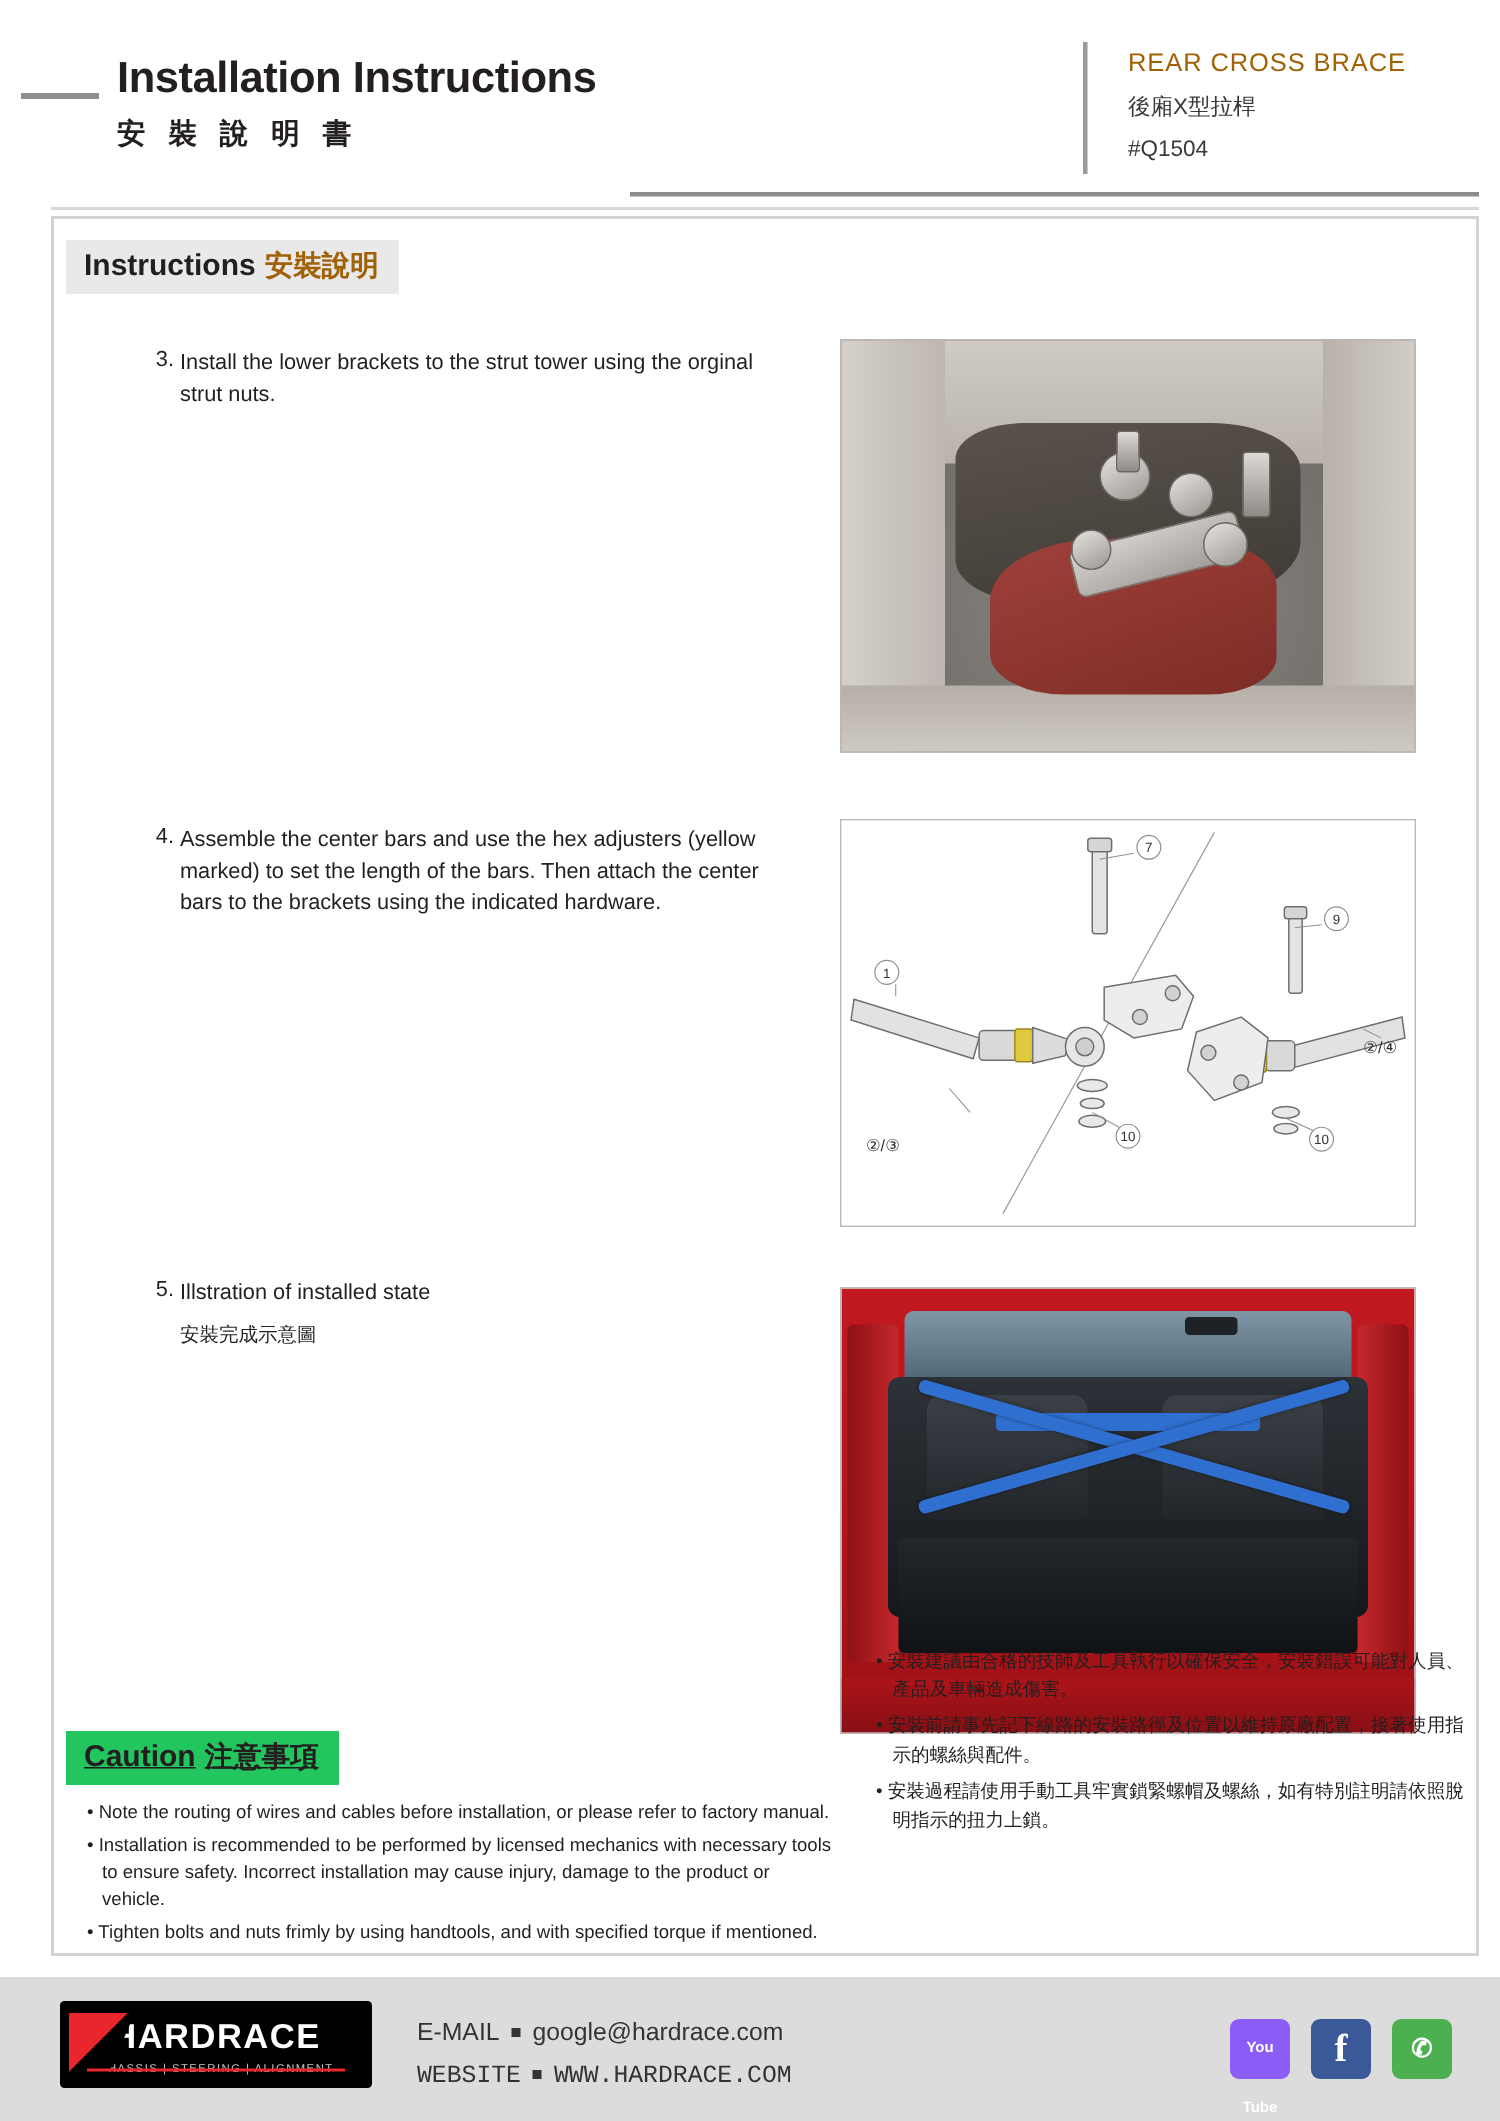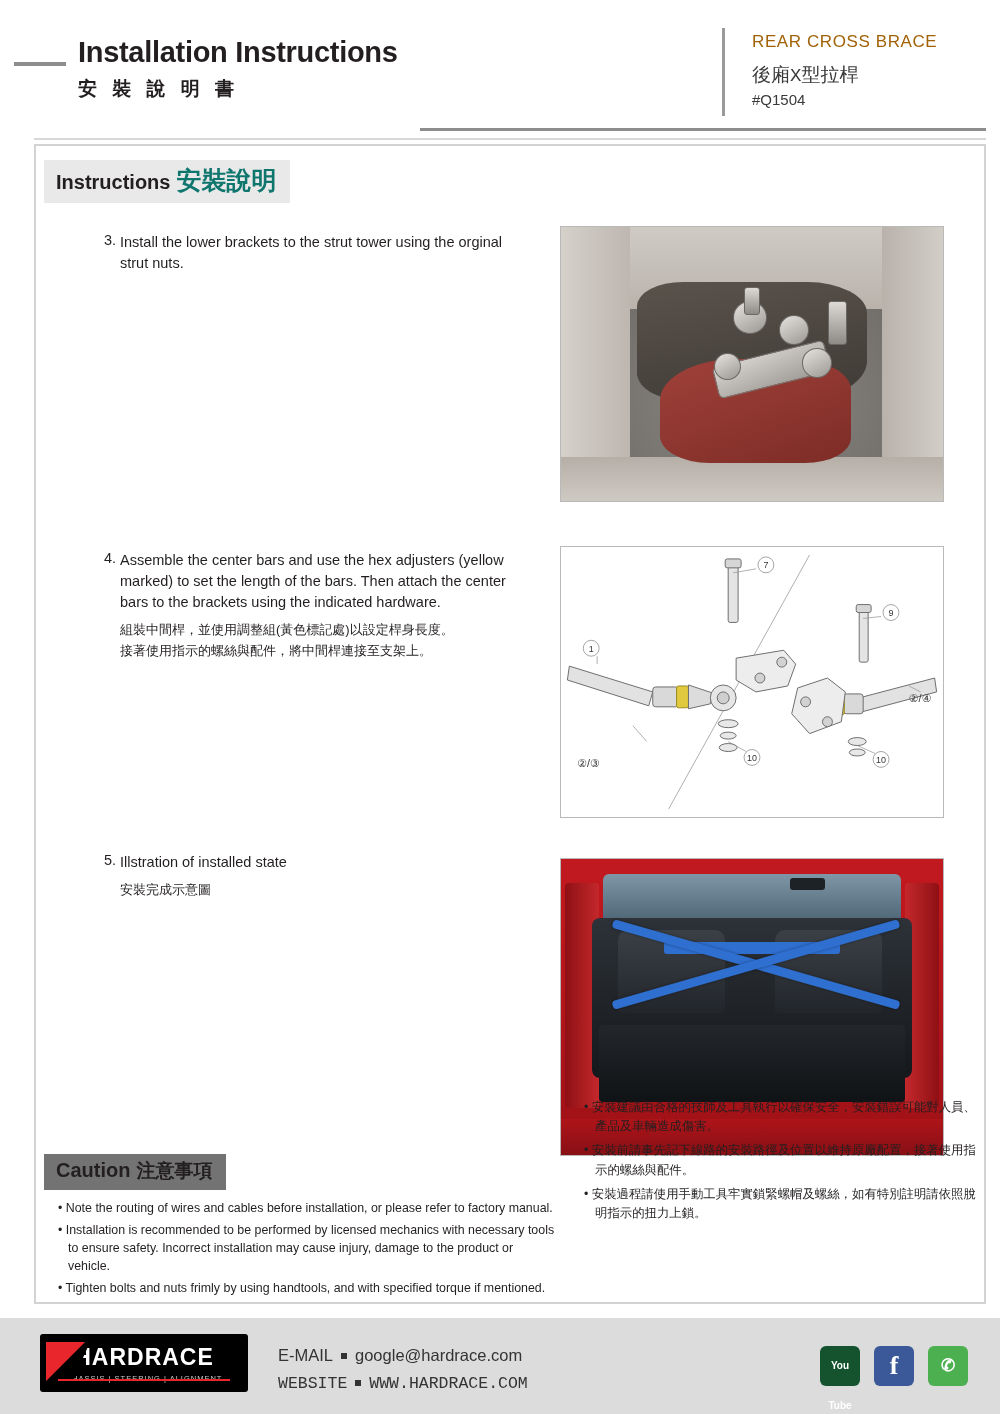--- a/index.html
+++ b/index.html
@@ -26,21 +26,21 @@
     position:absolute; left:78px; top:76px;
     font-size:19px; font-weight:bold; letter-spacing:5px; color:#231f20;
   }
   .hdr-divider {
     position:absolute; left:722px; top:28px; width:3px; height:88px; background:#9a9a9a;
   }
   .hdr-prod-en {
     position:absolute; left:752px; top:32px; font-size:17px; letter-spacing:0.6px; color:#a16207;
   }
   .hdr-prod-cn {
-    position:absolute; left:752px; top:62px; font-size:19px; color:#3a3a3a;font-family:Liberation Mono, monospace;
+    position:absolute; left:752px; top:62px; font-size:15px; color:#3a3a3a;
   }
   .hdr-prod-sku {
     position:absolute; left:752px; top:91px; font-size:15px; color:#3a3a3a;
   }
   .hdr-bottom-line {
     position:absolute; left:420px; top:128px; width:566px; height:3px; background:#8d8d8d;
   }
   .hdr-bottom-line2 {
     position:absolute; left:34px; top:138px; width:952px; height:2px; background:#d8d8d8;
   }
@@ -48,21 +48,21 @@
   
   .panel {
     position:absolute; left:34px; top:144px; width:952px; height:1160px;
     border:2px solid #d3d3d3; background:#fff;
   }
   .section-title-box {
     position:absolute; left:8px; top:14px;
     background:#e9e9e9; padding:4px 14px 6px 12px;
   }
   .section-title-box .en { font-size:20px; font-weight:bold; color:#231f20; }
-  .section-title-box .cn { font-size:25px; font-weight:bold; color:#0f766e; margin-left:6px; }
+  .section-title-box .cn { font-size:19px; font-weight:bold; color:#a16207; margin-left:6px; }
 
   
   .step { position:absolute; }
   .step-num {
     position:absolute; left:0; top:0; width:22px; text-align:right;
     font-size:14.5px; color:#231f20;
   }
   .step-body { position:absolute; left:26px; top:0; }
   .step-en { font-size:14.5px; line-height:1.45; color:#231f20; }
   .step-cn { font-size:13px; line-height:1.6; color:#231f20; margin-top:7px; }
@@ -131,21 +131,21 @@
     background:linear-gradient(90deg,#8e1014,#c4282c); border-radius:4px; }
   .p3-pillar-r { position:absolute; right:1%; top:8%; width:9%; height:76%;
     background:linear-gradient(270deg,#8e1014,#c4282c); border-radius:4px; }
   .p3-bumper { position:absolute; left:0; bottom:0; width:100%; height:12%;
     background:linear-gradient(180deg,#ae1419,#871015); }
   .p3-mirror { position:absolute; left:60%; top:6.5%; width:9%; height:4%;
     background:#1d2227; border-radius:3px; }
 
   
   .caution-title-box {
-    position:absolute; left:8px; top:1008px; background:#737373; padding:4px 14px 6px 12px;
+    position:absolute; left:8px; top:1008px; background:#22c55e; padding:4px 14px 6px 12px;text-decoration:underline;
   }
   .caution-title-box .en { font-size:20px; font-weight:bold; }
   .caution-title-box .cn { font-size:19px; font-weight:bold; margin-left:6px; }
 
   .caution-left { position:absolute; left:22px; top:1054px; width:500px; }
   .caution-right { position:absolute; left:548px; top:952px; width:400px; }
   .c-item { font-size:12.4px; line-height:1.45; color:#231f20; margin-bottom:4px;
     padding-left:10px; text-indent:-10px; }
   .c-item-cn { font-size:12.4px; line-height:1.55; color:#231f20; margin-bottom:5px;
     padding-left:11px; text-indent:-11px; }
@@ -164,21 +164,21 @@
   .logo-text { color:#fff; font-size:23px; font-weight:bold; letter-spacing:1px;
     font-family:"Liberation Sans", sans-serif; }
   .logo-sub { color:#c9c9c9; font-size:7.5px; letter-spacing:1px; margin-top:3px; }
   .logo-underline { position:absolute; left:18px; bottom:11px; width:172px; height:2px; background:#e8262b; }
 
   .f-email { position:absolute; left:278px; top:28px; font-size:16.5px; color:#333; }
   .f-web   { position:absolute; left:278px; top:56px; font-size:16.5px; color:#333;font-family:Liberation Mono, monospace; }
   .f-sq { display:inline-block; width:6px; height:6px; background:#333; margin:0 8px 2px 8px; }
 
   .soc { position:absolute; top:28px; width:40px; height:40px; border-radius:6px; }
-  #soc-yt { left:820px; background:#14532d; }
+  #soc-yt { left:820px; background:#8b5cf6; }
   #soc-fb { left:874px; background:#3b5998; }
   #soc-wc { left:928px; background:#4caf50; }
   .soc-lbl { color:#fff; font-weight:bold; text-align:center; width:100%;
     display:block; }
   #soc-yt .soc-lbl { font-size:10px; line-height:40px; }
   #soc-fb .soc-lbl { font-size:26px; line-height:40px; font-family:"Liberation Serif", serif; }
   #soc-wc .soc-lbl { font-size:17px; line-height:40px; }
 </style>
 </head>
 <body>
@@ -205,22 +205,20 @@
     <div class="step-num">3.</div>
     <div class="step-body">
       <div class="step-en">Install the lower brackets to the strut tower using the orginal strut nuts.</div>
     </div>
   </div>
 
   <div class="step" id="step4">
     <div class="step-num">4.</div>
     <div class="step-body">
       <div class="step-en">Assemble the center bars and use the hex adjusters (yellow marked) to set the length of the bars. Then attach the center bars to the brackets using the indicated hardware.</div>
-      <div class="step-cn" style="white-space:pre-line;">組裝中間桿，並使用調整組(黃色標記處)以設定桿身長度。
-接著使用指示的螺絲與配件，將中間桿連接至支架上。</div>
     </div>
   </div>
 
   <div class="step" id="step5">
     <div class="step-num">5.</div>
     <div class="step-body">
       <div class="step-en">Illstration of installed state</div>
       <div class="step-cn">安裝完成示意圖</div>
     </div>
   </div>

